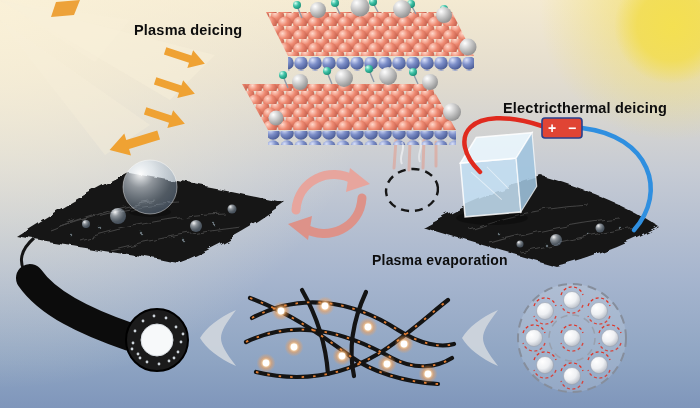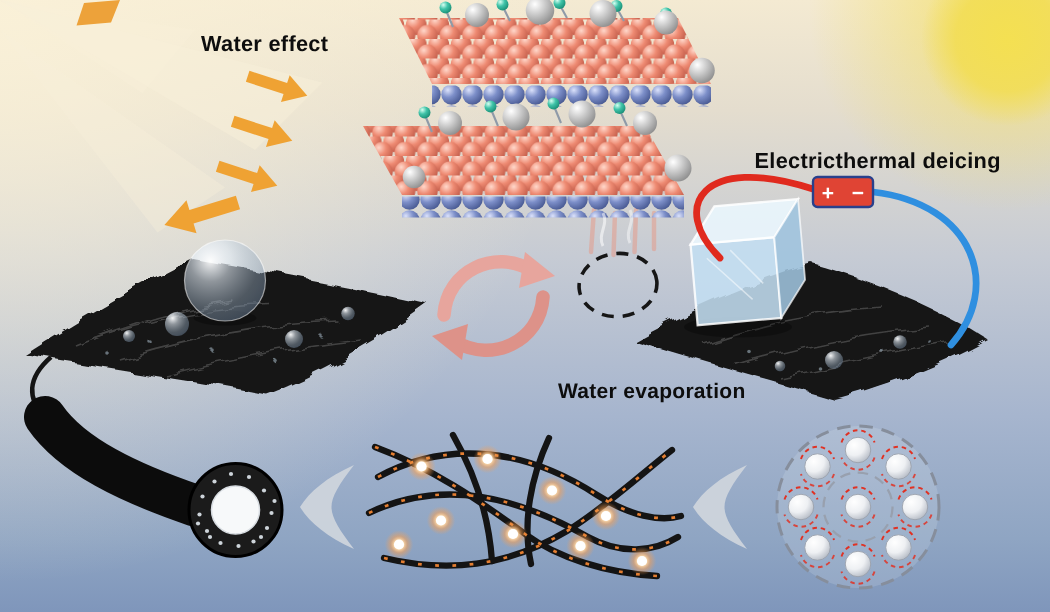--- a/index.html
+++ b/index.html
@@ -309,17 +309,17 @@
       <use href="#molecule" transform="translate(572,376)"></use>
       <use href="#molecule" transform="translate(545,365)"></use>
       <use href="#molecule" transform="translate(534,338)"></use>
       <use href="#molecule" transform="translate(545,311)"></use>
       <use href="#molecule" transform="translate(572,300)"></use>
       <use href="#molecule" transform="translate(599,311)"></use>
     </g>
   </g>
 </svg>
 
-<div class="label" id="lbl-plasma">Water effect</div>
+<div class="label" id="lbl-plasma">Plasma deicing</div>
 <div class="label" id="lbl-electro">Electricthermal deicing</div>
-<div class="label" id="lbl-evap">Water evaporation</div>
+<div class="label" id="lbl-evap">Plasma evaporation</div>
 
 </div>
 
 </body></html>

